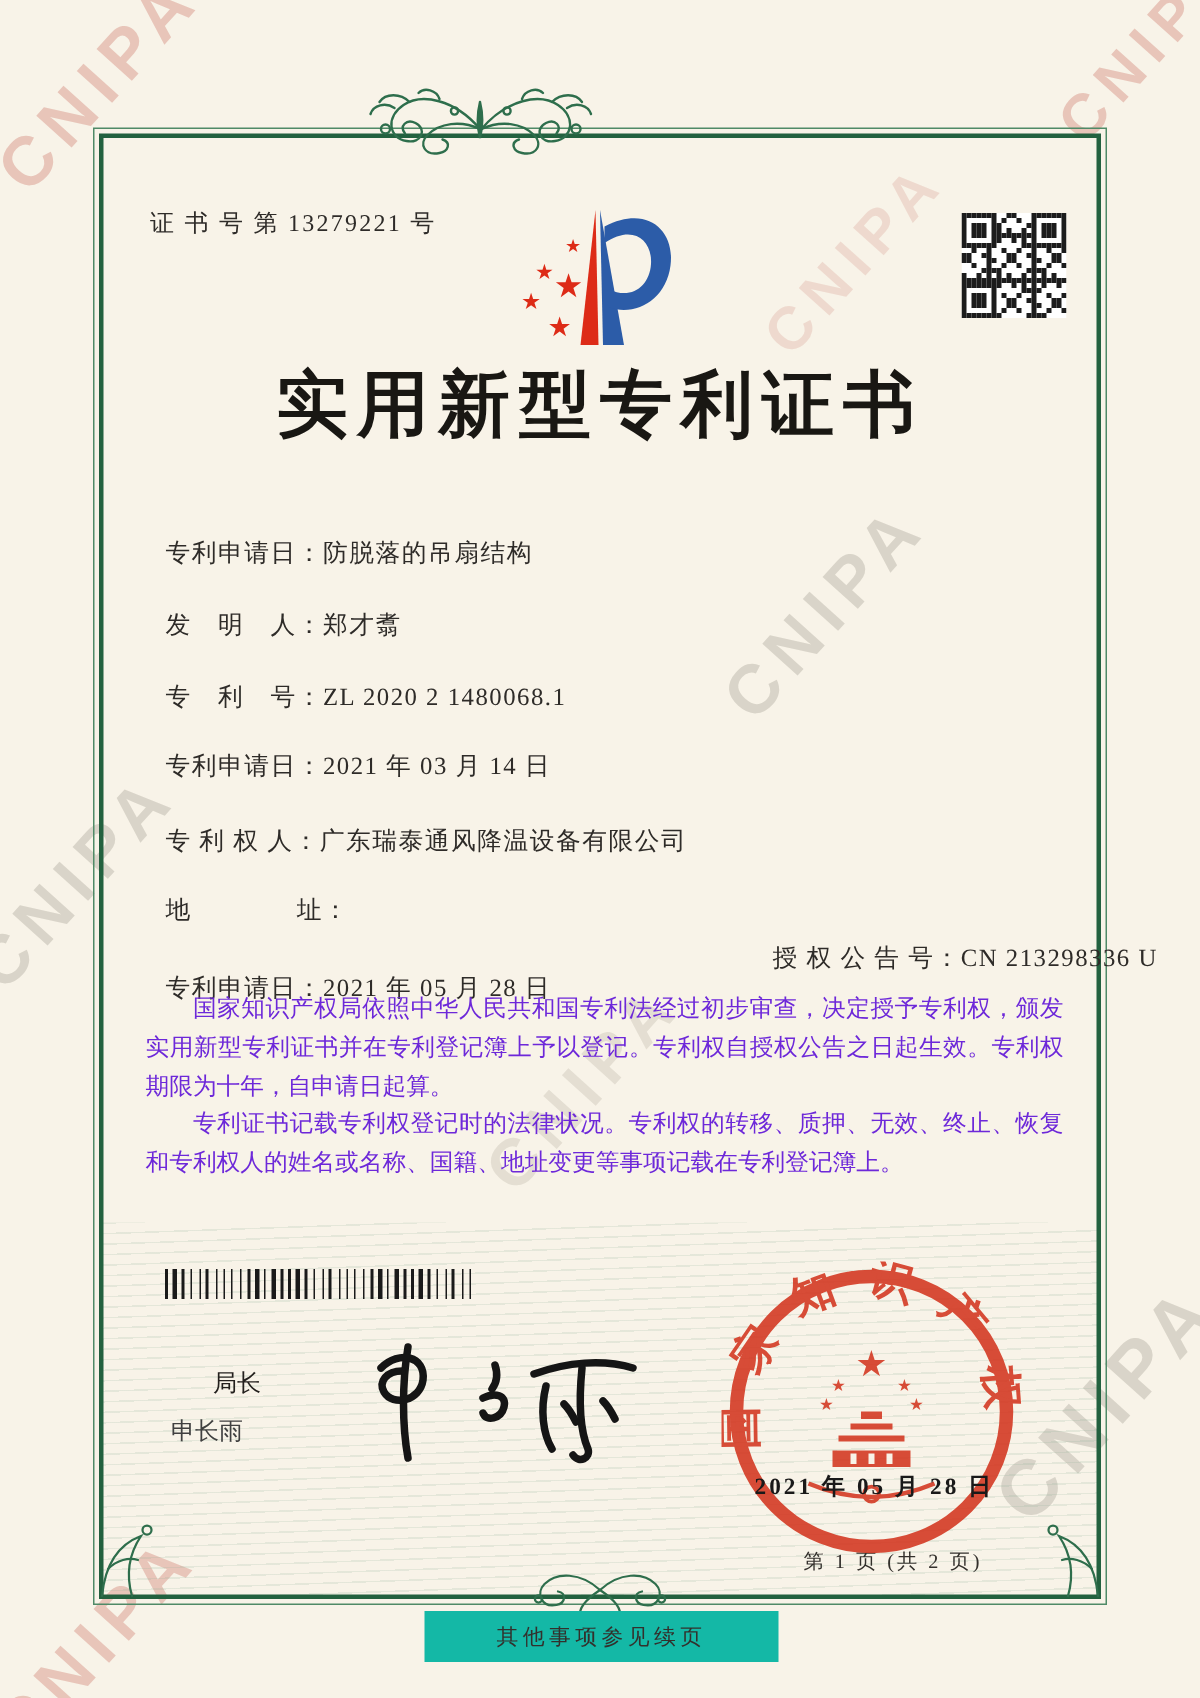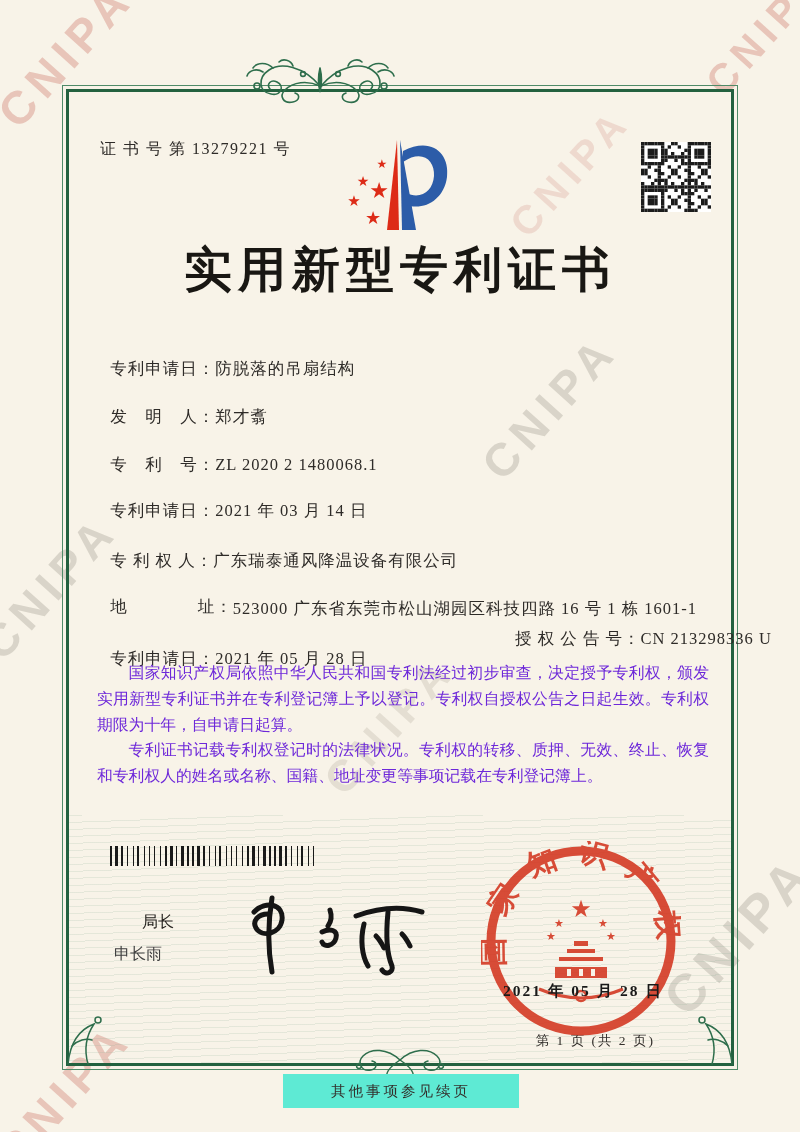--- a/index.html
+++ b/index.html
@@ -40,21 +40,21 @@
   
   .sig-title{position:absolute;left:114px;top:912px;font-size:16px;
              font-family:"Liberation Sans","DejaVu Sans",sans-serif;color:#23201d;margin-left:28px;}
   .sig-name{position:absolute;left:114px;top:944px;font-size:16px;
             font-family:"Liberation Sans","DejaVu Sans",sans-serif;color:#404040;}
   .seal-date{position:absolute;left:503px;top:981px;font-size:15.5px;
              letter-spacing:2px;color:#191919;font-weight:bold;z-index:6;}
   .page-no{position:absolute;left:0;top:1032px;width:655px;text-align:right;
            font-size:13.5px;letter-spacing:2px;color:#33302c;}
   .note-box{position:absolute;left:283px;top:1074px;width:236px;height:34px;
-            background:#5eead4;display:flex;align-items:center;justify-content:center;
+            background:#14b8a6;display:flex;align-items:center;justify-content:center;
             font-size:14.5px;letter-spacing:3px;color:#33302c;}
 </style>
 </head>
 <body>
 
 <span class="wm pink" style="left:-22px;top:28px;font-size:46px;">CNIPA</span>
 <span class="wm pink" style="left:688px;top:8px;font-size:40px;">CNIPA</span>
 <span class="wm pink" style="left:492px;top:150px;font-size:40px;color:rgba(221,170,158,.35);">CNIPA</span>
 <span class="wm gray" style="left:462px;top:380px;font-size:46px;">CNIPA</span>
 <span class="wm gray" style="left:-38px;top:560px;font-size:46px;">CNIPA</span>
@@ -369,21 +369,21 @@
 <div class="row" style="top:434px">
   <span class="lbl">专　利　号：</span><span>ZL 2020 2 1480068.1</span>
 </div>
 <div class="row" style="top:480px">
   <span class="lbl">专利申请日：</span><span>2021 年 03 月 14 日</span>
 </div>
 <div class="row" style="top:530px">
   <span class="lbl">专 利 权 人：</span><span>广东瑞泰通风降温设备有限公司</span>
 </div>
 <div class="row" style="top:576px">
-  <span class="lbl">地　　　　址：</span><span class="addr-wrap"><div>523000 广东省东莞市松山湖园区科技四路 16 号 1 栋 1601-1</div></span>
+  <span class="lbl">地　　　　址：</span><span class="addr-wrap"></span>
 </div>
 <div class="row" style="top:628px;width:620px;">
   <span class="lbl">专利申请日：</span><span>2021 年 05 月 28 日</span>
   <span class="grant2"><span class="lbl">授 权 公 告 号：</span><span>CN 213298336 U</span></span>
 </div>
 
 <div class="para" style="top:660px">国家知识产权局依照中华人民共和国专利法经过初步审查，决定授予专利权，颁发实用新型专利证书并在专利登记簿上予以登记。专利权自授权公告之日起生效。专利权期限为十年，自申请日起算。</div>
 <div class="para" style="top:737px">专利证书记载专利权登记时的法律状况。专利权的转移、质押、无效、终止、恢复和专利权人的姓名或名称、国籍、地址变更等事项记载在专利登记簿上。</div>
 
 <svg class="abs" style="left:110px;top:846px;" width="212" height="20" viewBox="0 0 212 20">

